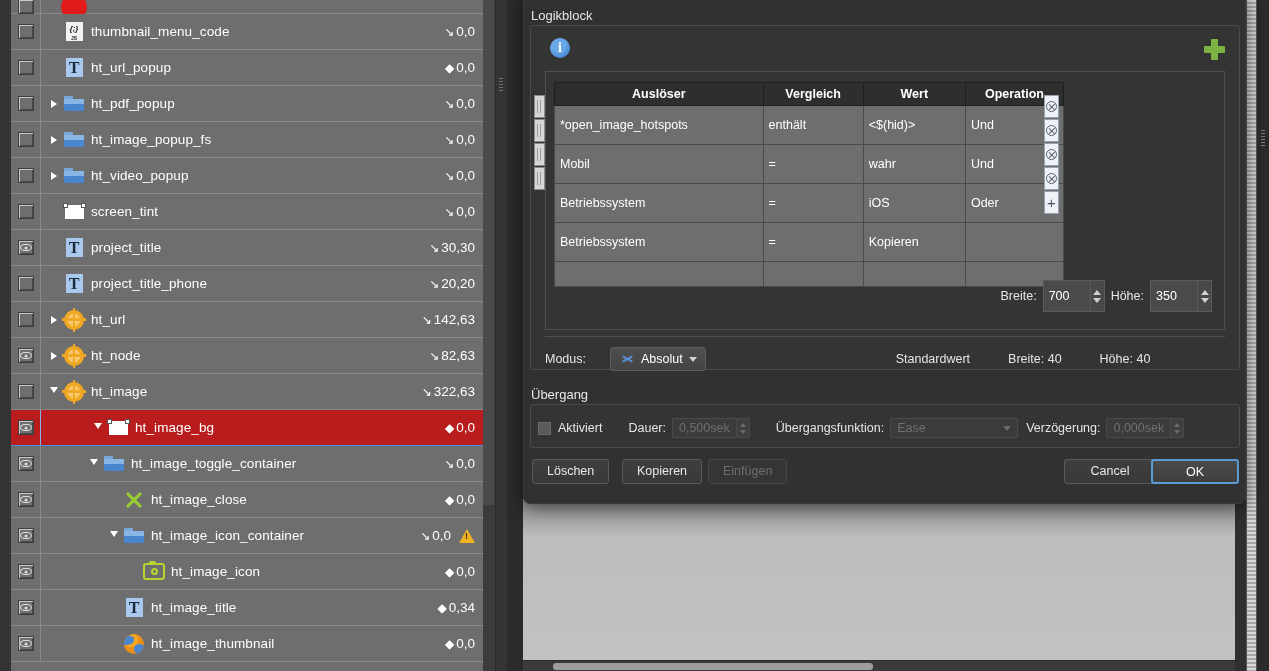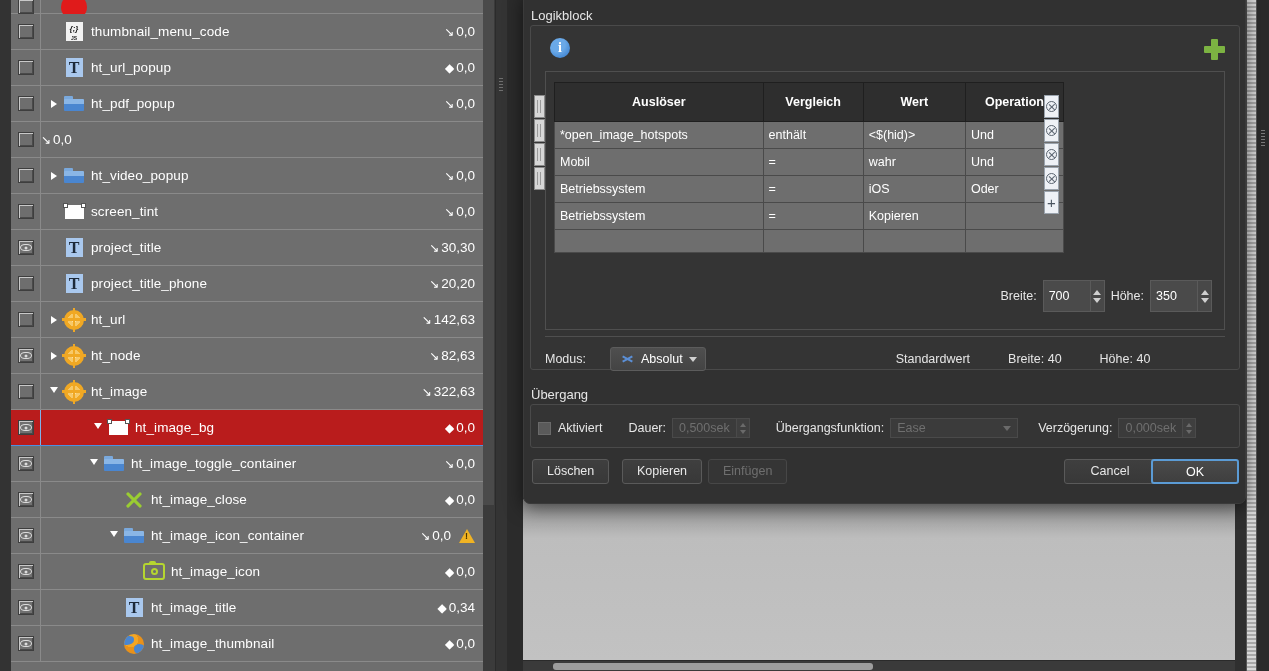--- a/index.html
+++ b/index.html
@@ -273,25 +273,25 @@
     border: 1px solid #4f4f4f; background: #343434;
   }
 
   
   #cond-table {
     position: absolute; left: 8px; top: 10px; width: 510px;
     border-collapse: collapse;
   }
   #cond-table th {
     background: #2e2e2e; color: #ffffff; font-size: 12.5px; font-weight: bold;
-    height: 22px; border: 1px solid #1f1f1f; padding: 12px 4px;
+    height: 22px; border: 1px solid #1f1f1f; padding: 4px 4px;
   }
   #cond-table td {
     background: #6e6e6e; color: #ffffff; font-size: 12.5px;
-    height: 24px; border: 1px solid #4a4a4a; padding: 6px 5px;
+    height: 24px; border: 1px solid #4a4a4a; padding: 12px 5px;
     white-space: nowrap;
   }
   #cond-table td.empty { height: 23px; }
   .col-trigger { width: 200px; }
   .col-comp { width: 96px; }
   .col-value { width: 98px; }
   .col-op { width: 94px; }
   .row-wrap { position: relative; }
   .drag-handles { position: absolute; left: -12px; top: 23px; }
   .dh {
@@ -526,20 +526,33 @@
             <span class="lbl">ht_pdf_popup</span>
           </span>
           <span class="val-cell">
             <span class="mk">↘</span>
             <span>0,0</span>
           </span>
         </div>
         <div class="trow">
           <span class="vis-cell">
             <span class="vis-box"></span>
+          </span>
+          <span class="name-cell">
+            <span class="indent" style="width:0px"></span>
+            <span class="arrow">
+              <i></i>
+            </span>
+            <span class="ico">
+              <span class="ic-folder">
+                <span class="tab"></span>
+                <span class="body"></span>
+              </span>
+            </span>
+            <span class="lbl">ht_image_popup_fs</span>
           </span>
           <span class="val-cell">
             <span class="mk">↘</span>
             <span>0,0</span>
           </span>
         </div>
         <div class="trow">
           <span class="vis-cell">
             <span class="vis-box"></span>
           </span>
@@ -988,21 +1001,21 @@
         <span class="arrows">
             <i class="up"></i>
             <i class="dn"></i>
           </span>
       </span>
       <span style="margin-left:26px">Übergangsfunktion:</span>
       <span class="sel-dis">
         <span>Ease</span>
         <span class="dd-caret"></span>
       </span>
-      <span style="margin-left:20px">Verzögerung:</span>
+      <span style="margin-left:8px">Verzögerung:</span>
       <span class="field-dis">
         <span class="txt">0,000sek</span>
         <span class="arrows">
             <i class="up"></i>
             <i class="dn"></i>
           </span>
       </span>
     </div>
 
     <div id="footer">

